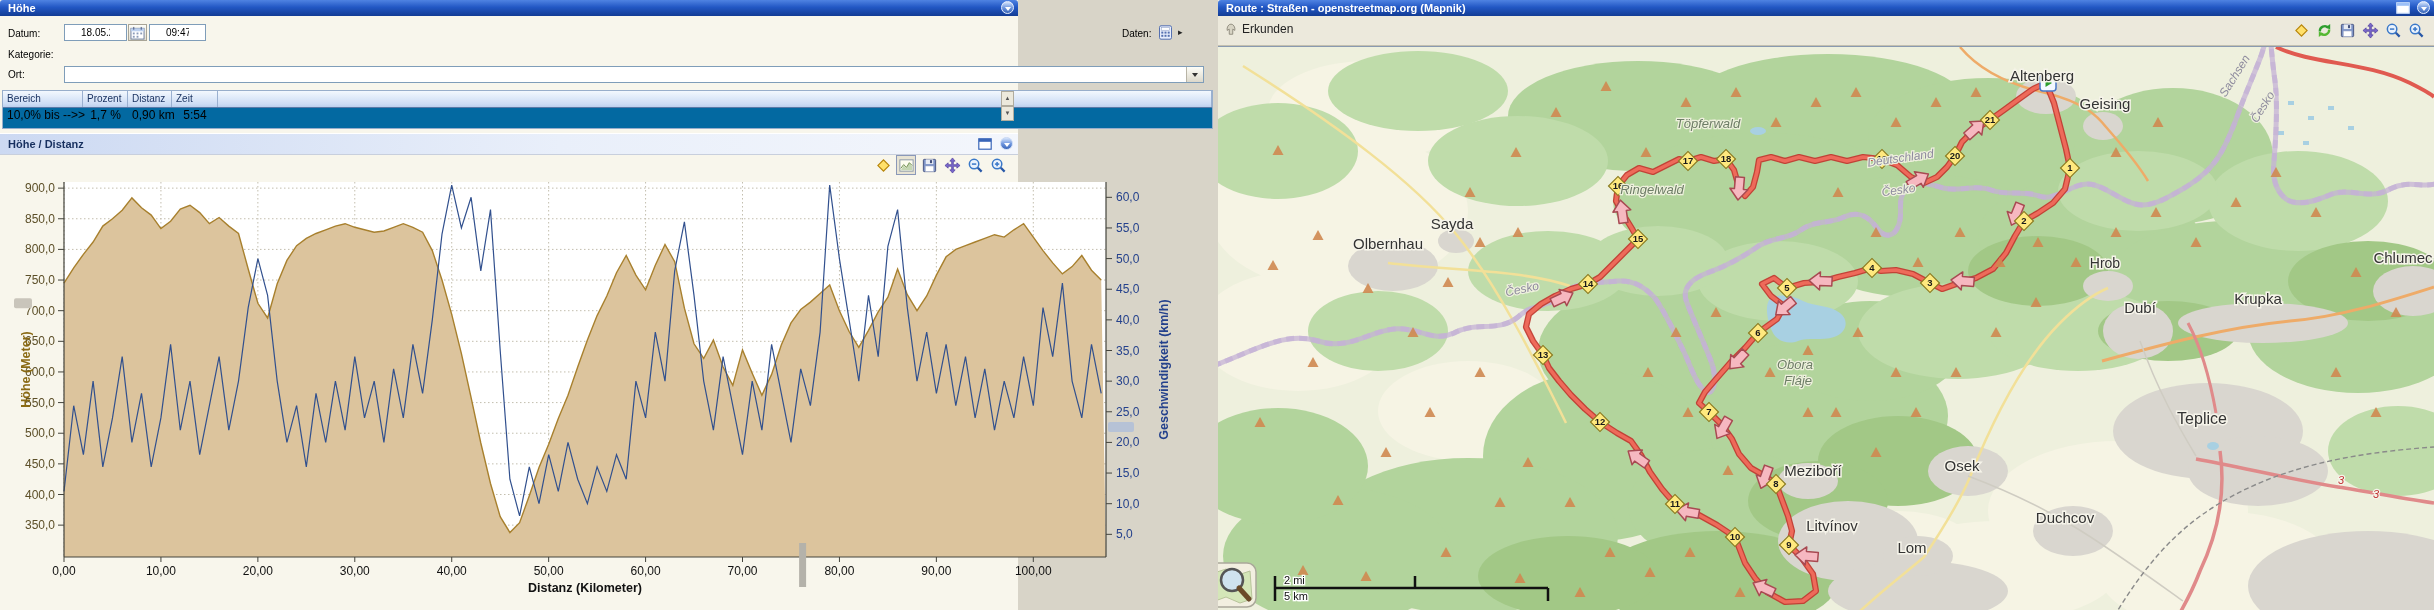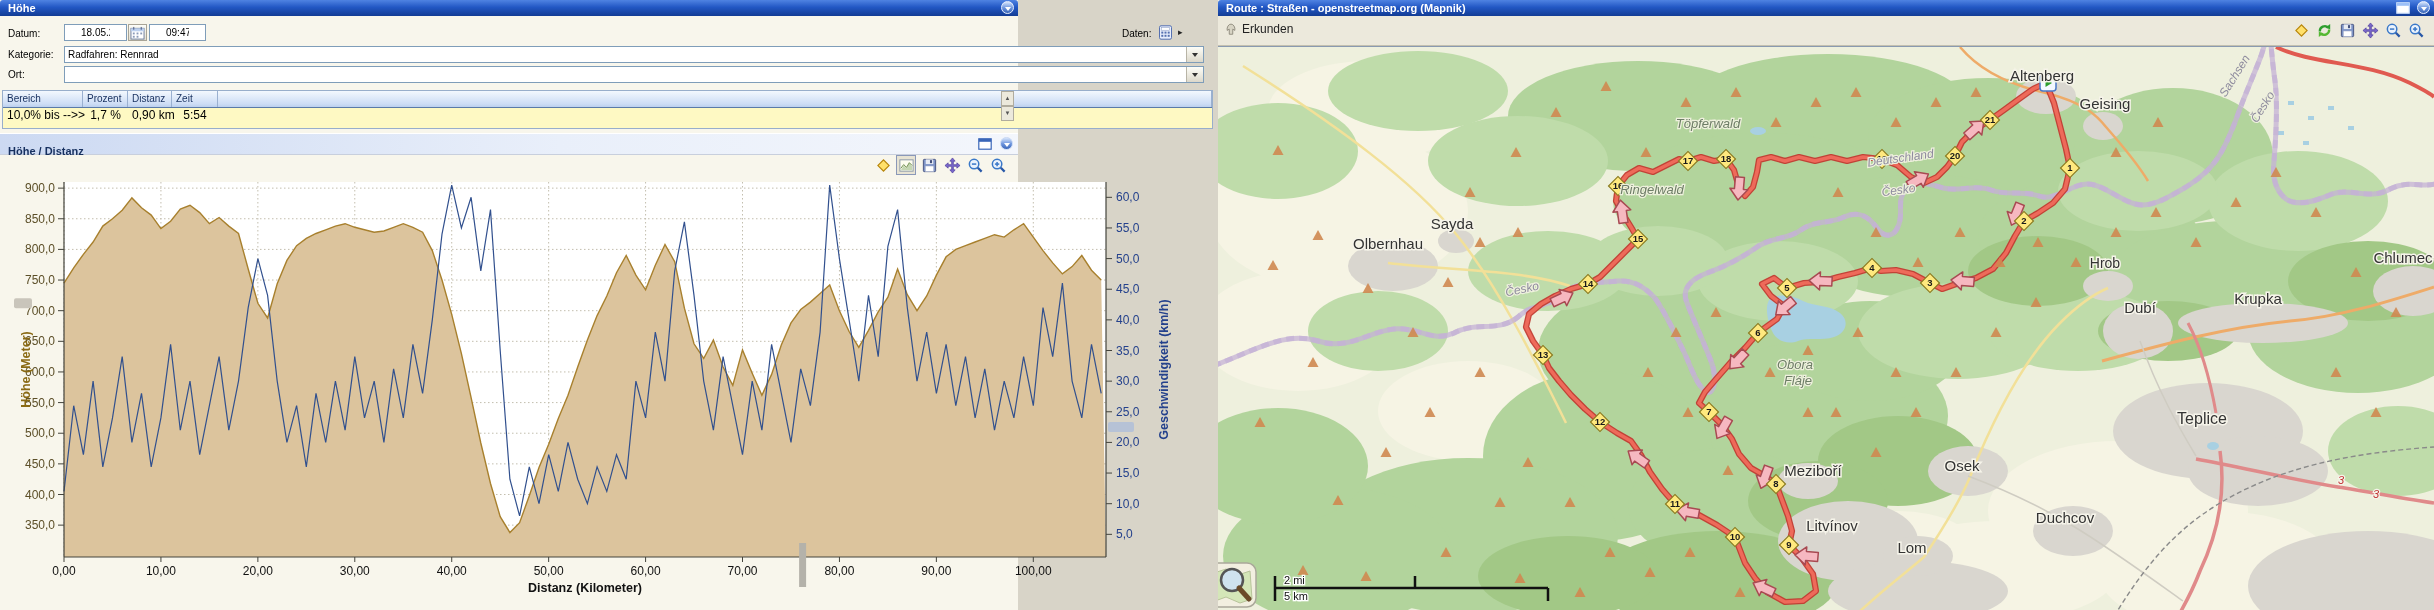--- a/index.html
+++ b/index.html
@@ -17,34 +17,34 @@
   .lbl{position:absolute;font-size:10px;color:#000;}
   .field{position:absolute;background:#fff;border:1px solid #7f9db9;height:17px;font-size:10px;
     padding:1px 16px;box-sizing:border-box;font-family:"Liberation Sans",sans-serif;color:#000;}
   .combo{position:absolute;background:#fff;border:1px solid #7f9db9;height:17px;box-sizing:border-box;}
   .combo .val{position:absolute;left:3px;top:2px;font-size:10px;}
   .combo .drop{position:absolute;right:0;top:0;bottom:0;width:16px;background:linear-gradient(180deg,#fdfdf8,#dcd8ca);
     border-left:1px solid #b8b4a6;}
   .combo .drop::after{content:"";position:absolute;left:4.5px;top:6px;border:3.5px solid transparent;border-top:4.5px solid #333;}
   .icon-btn{position:absolute;width:19px;height:17px;background:linear-gradient(180deg,#fdfdf8,#e4e0d2);
     border:1px solid #a8a496;box-sizing:border-box;display:flex;align-items:center;justify-content:center;}
-  .grid-table{position:absolute;top:90px;left:2px;width:1211px;background:#fef9c3;border:1px solid #98aecb;box-sizing:border-box;}
+  .grid-table{position:absolute;top:90px;left:2px;width:1211px;background:#0369a1;border:1px solid #98aecb;box-sizing:border-box;}
   .thead{display:grid;grid-template-columns:80px 45px 44px 46px 1fr;height:16px;
     background:linear-gradient(180deg,#f3f8fe 0%,#cdddf5 80%,#bcd0ee 100%);border-bottom:1px solid #5a7aa8;}
   .th{font-size:10px;color:#17305f;padding:1.5px 4px;border-right:1px solid #9ab0d0;overflow:hidden;white-space:nowrap;}
   .trow{display:grid;grid-template-columns:80px 45px 44px 46px 1fr;height:15px;}
   .td{font-size:12px;color:#000;padding:0 4px;white-space:nowrap;}
   .td.r{text-align:center;}
   .tfill{height:5px;}
   .spin{position:absolute;right:1px;top:17px;width:13px;height:28px;display:flex;flex-direction:column;}
   .spin span{flex:1;background:#ece9dc;border:1px solid #b0ac9e;font-size:6px;line-height:13px;text-align:center;color:#555;}
   .subheader{position:absolute;top:133px;left:0;right:0;height:20px;
     background:linear-gradient(90deg,#ccd9f2 0%,#e9effa 55%,#f3f6fc 100%);
     border-top:1px solid #fff;border-bottom:1px solid #c8cfdd;}
-  .subheader .t{font-size:11px;font-weight:bold;color:#17305f;padding:11px 0 0 8px;display:inline-block;}
+  .subheader .t{font-size:11px;font-weight:bold;color:#17305f;padding:3px 0 0 8px;display:inline-block;}
   .sub-round{position:absolute;right:5px;top:3px;width:13px;height:13px;border-radius:50%;
     background:linear-gradient(180deg,#d5e4fb,#6a93dd 55%,#3a66b8);border:1px solid #c8d8f4;box-sizing:border-box;}
   .sub-round::after{content:"";position:absolute;left:2.5px;top:4.5px;border:3px solid transparent;border-top:4px solid #fff;}
   .sub-win{position:absolute;right:26px;top:4px;width:14px;height:12px;}
   .chart-toolbar{position:absolute;top:155px;right:10px;display:flex;gap:3px;}
   .tool{width:20px;height:20px;display:flex;align-items:center;justify-content:center;border:1px solid transparent;box-sizing:border-box;}
   .tool.pressed{background:#e7e3d3;border:1px solid #8a98b8;}
   .chart-wrap{position:absolute;top:175px;left:0;width:1215px;height:435px;}
   .map-toolbar{position:absolute;top:16px;left:0;right:0;height:30px;background:#ece9dc;
     border-bottom:1px solid #c4c0b0;box-sizing:border-box;}
@@ -99,24 +99,20 @@
             <rect x="9.7" y="6.6" width="2" height="2"></rect>
             <rect x="3.3" y="9.8" width="2" height="2"></rect>
             <rect x="6.5" y="9.8" width="2" height="2"></rect>
             <rect x="9.7" y="9.8" width="2" height="2"></rect>
           </g>
       </svg>
     </span>
     <span style="position:absolute;left:1178px;top:27px;font-size:9px;color:#222;">▸</span>
 
     <span class="lbl" style="left:8px;top:49px;text-align:right;">Kategorie:</span>
-    <div class="combo" style="left:64px;top:46px;width:1140px;">
-      <span class="val">Radfahren: Rennrad</span>
-      <span class="drop"></span>
-    </div>
 
     <span class="lbl" style="left:8px;top:69px;">Ort:</span>
     <div class="combo" style="left:64px;top:66px;width:1140px;">
       <span class="val"></span>
       <span class="drop"></span>
     </div>
 
     <div class="grid-table">
       <div class="thead" id="table-head">
           <div class="th">Bereich</div>

